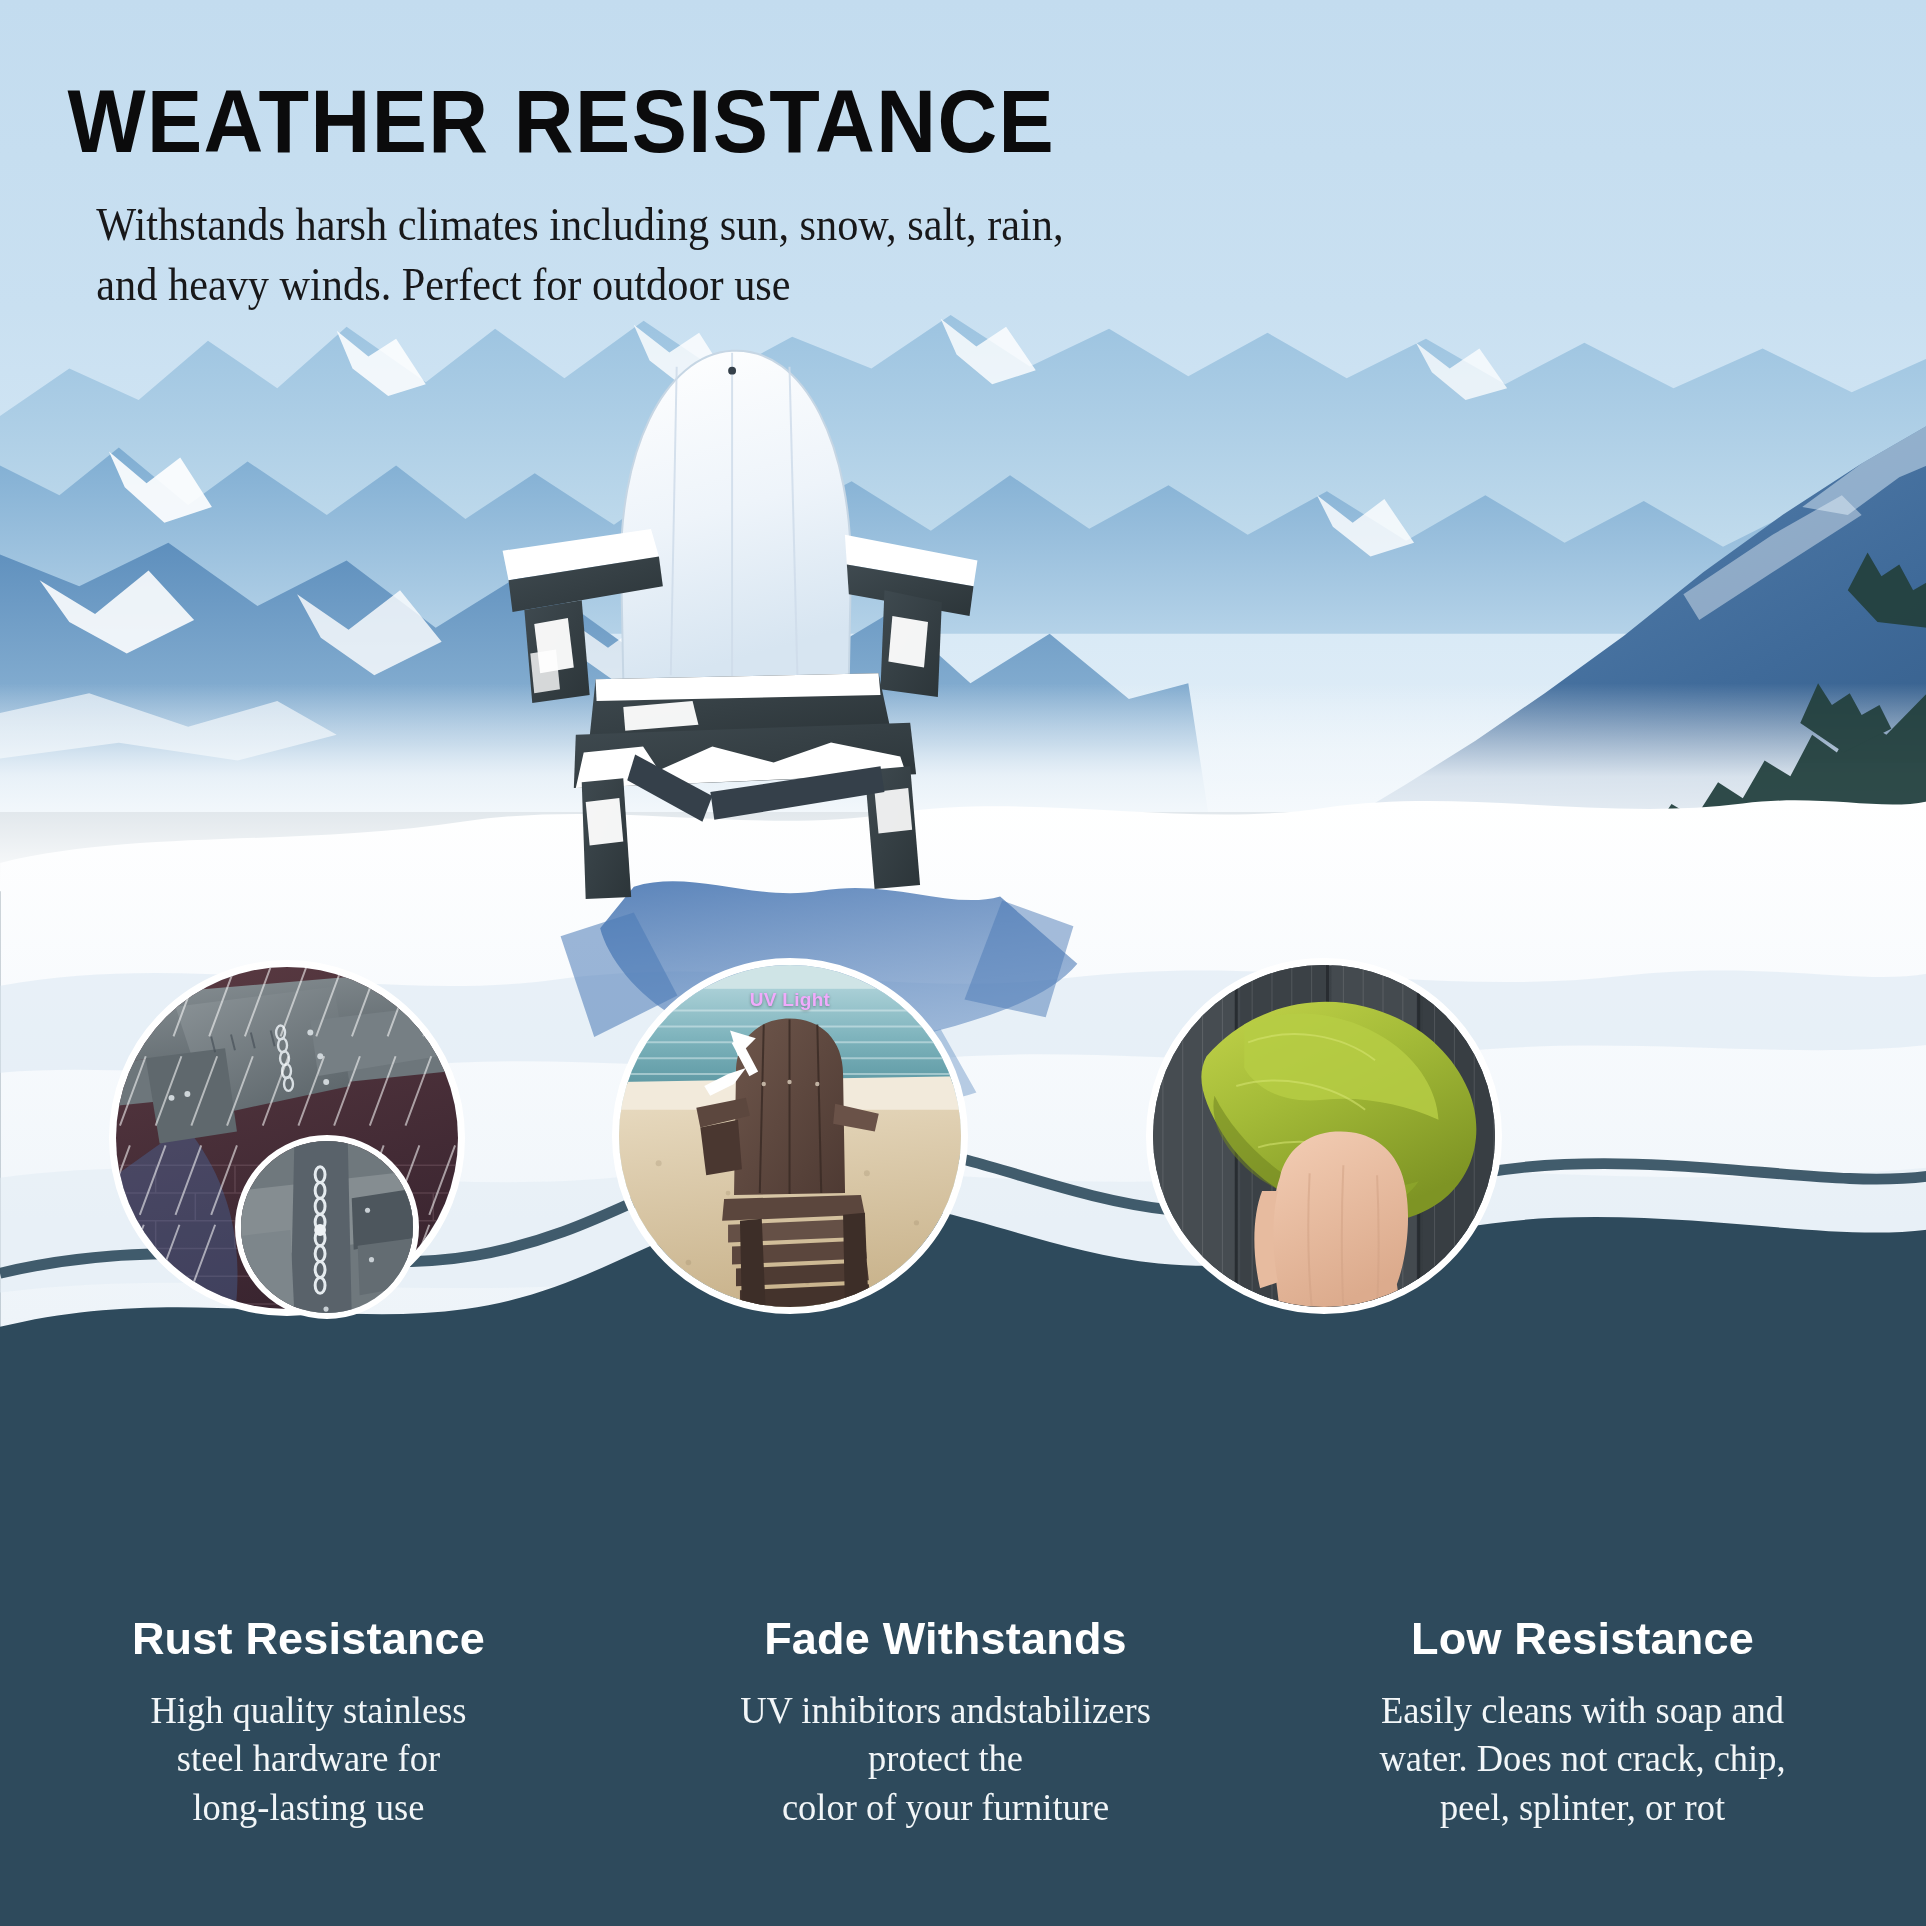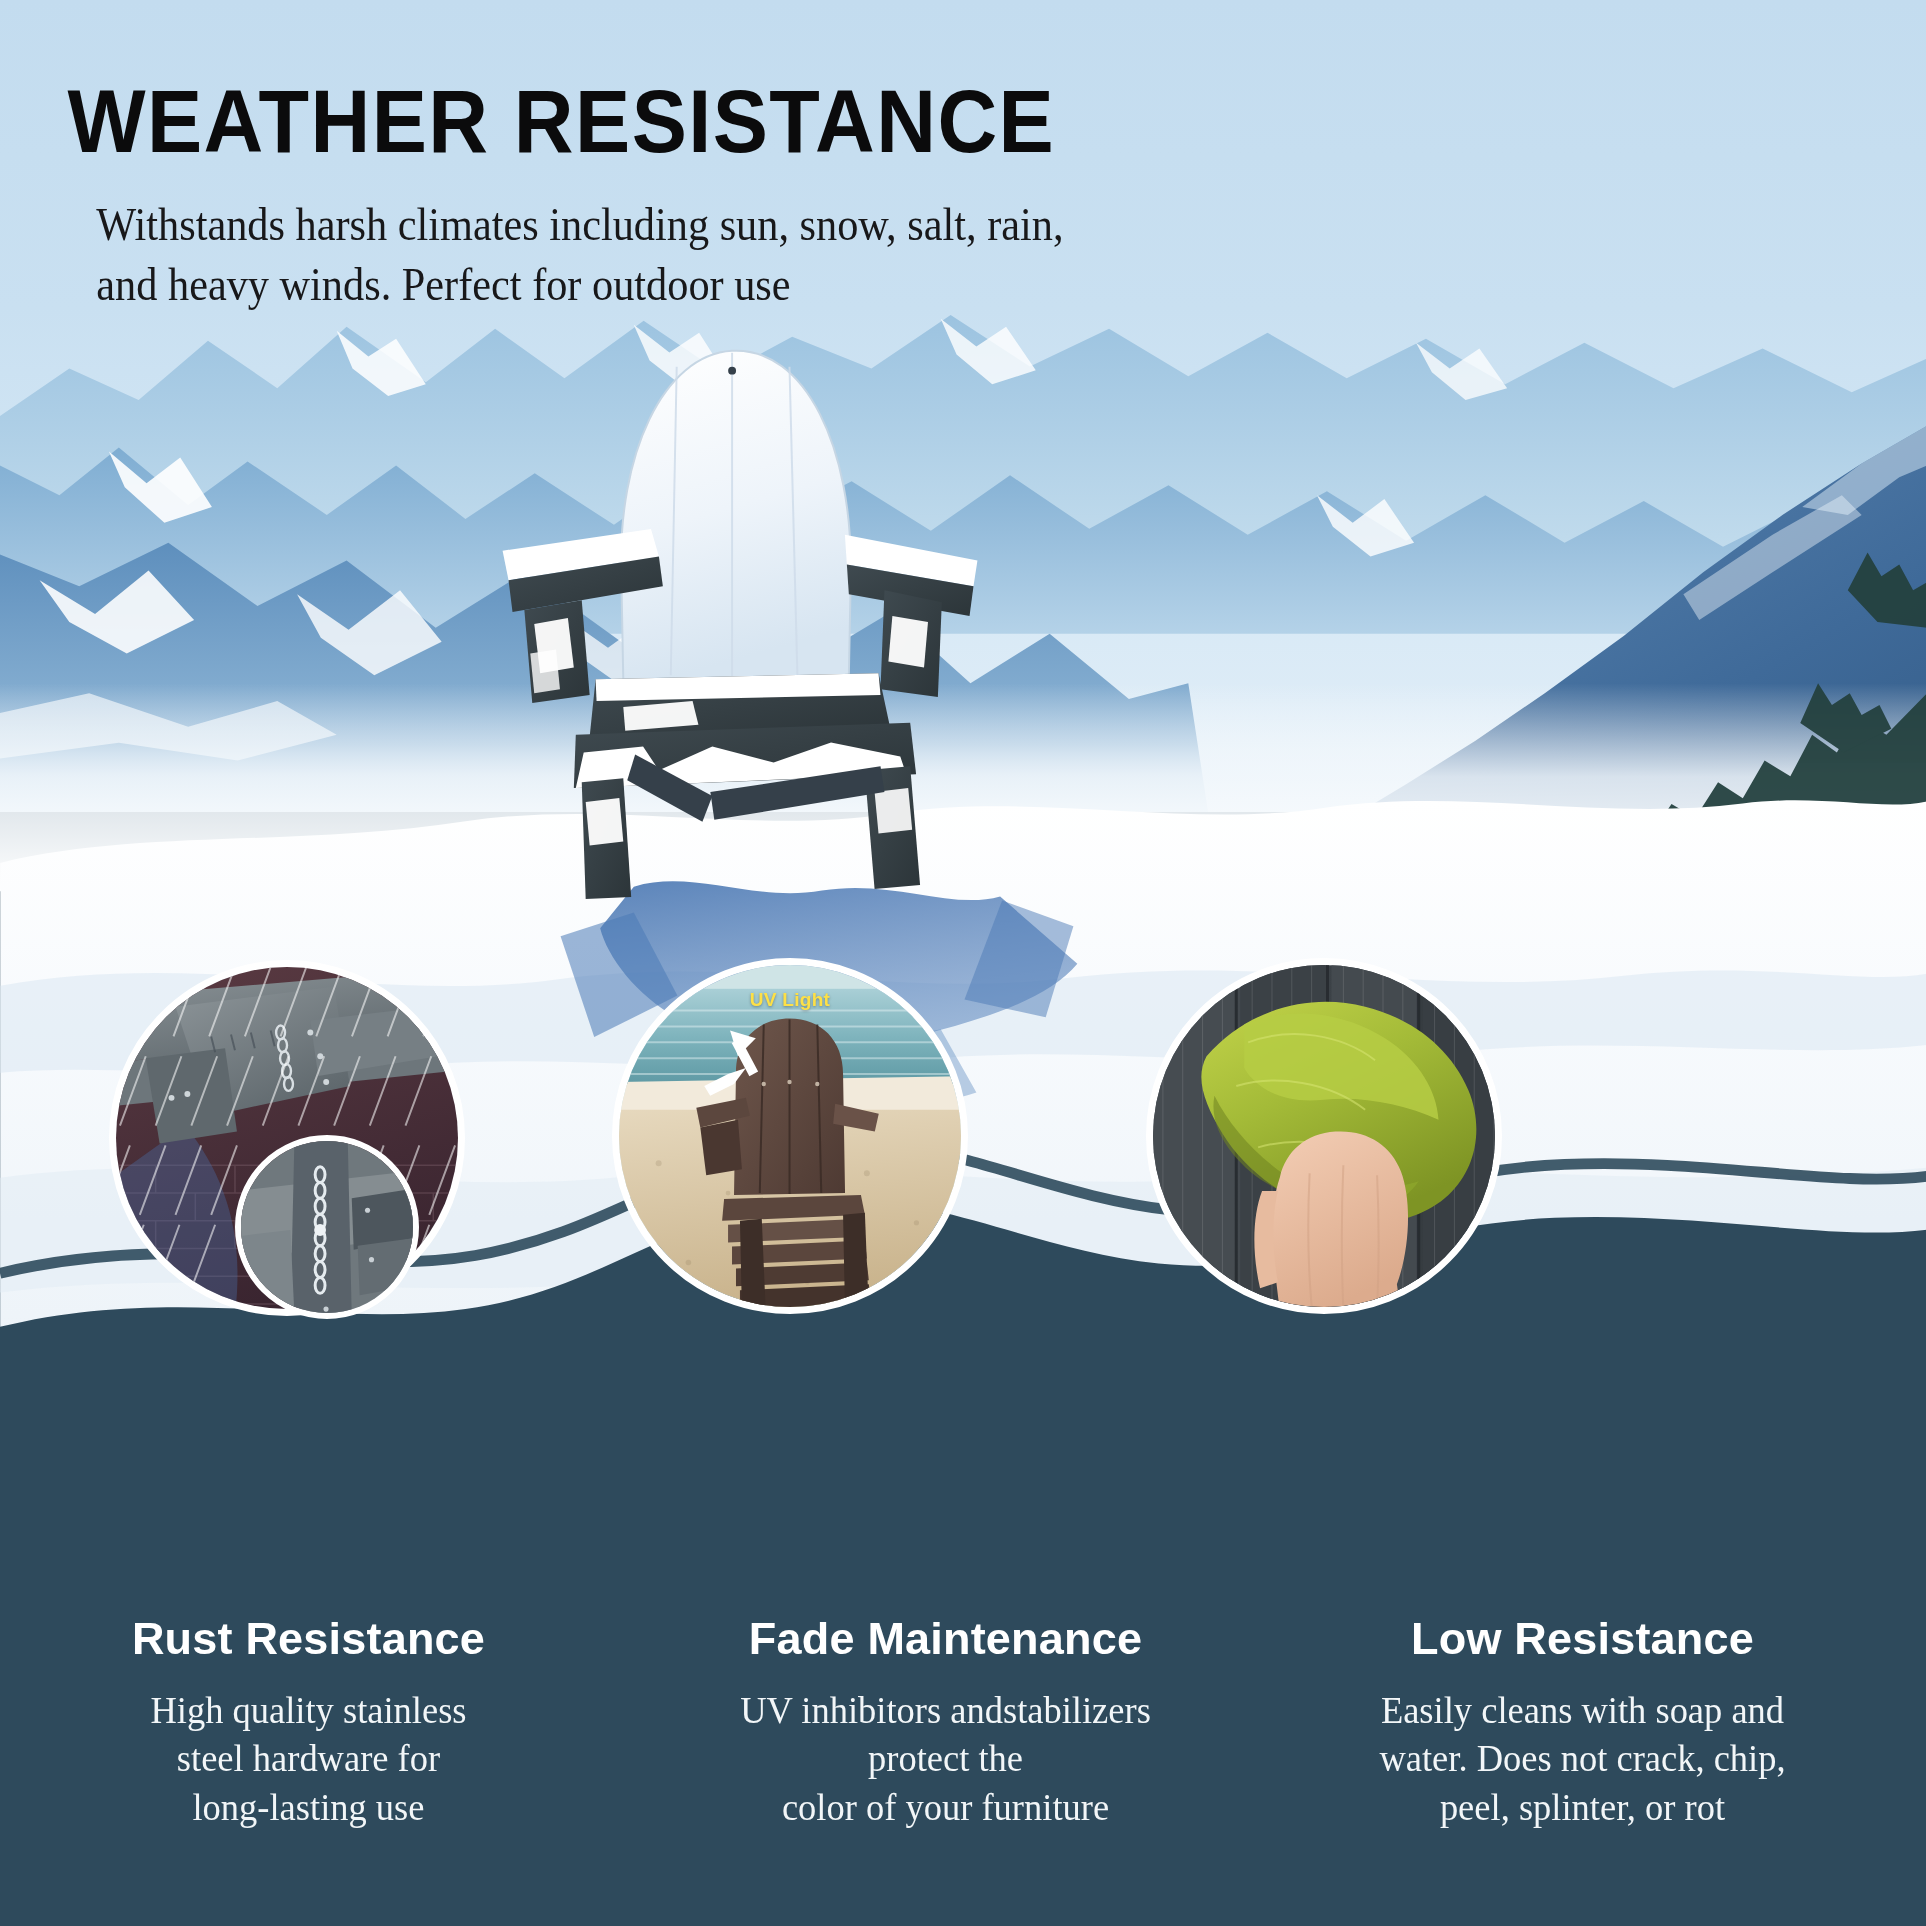--- a/index.html
+++ b/index.html
@@ -59,21 +59,21 @@
 
   .inset-circle{
     position:absolute;border-radius:50%;
     border:6px solid #ffffff;overflow:hidden;box-sizing:border-box;
     z-index:31;
   }
   .ic1{left:235px;top:1135px;width:184px;height:184px;}
 
   .uvlabel{
     position:absolute;left:0;top:24px;width:100%;text-align:center;
-    color:#fde047;font-size:19px;font-weight:600;
+    color:#f0abfc;font-size:19px;font-weight:600;
     font-family:"Liberation Sans",sans-serif;
     text-shadow:0 1px 3px rgba(0,0,0,.35);
     z-index:33;letter-spacing:0.3px;
   }
 
   
   .features{position:absolute;left:0;top:1614px;width:1891px;z-index:40;
     display:flex;}
   .feature{flex:1 1 0;text-align:center;padding:0 18px;box-sizing:border-box;}
   .f-title{
@@ -529,21 +529,21 @@
     <div class="feature f1">
       <p class="f-title">Rust Resistance</p>
       <p class="f-body">
         <span>High quality stainless</span><br>
         <span>steel hardware for</span><br>
         <span>long-lasting use</span>
       </p>
     </div>
 
     <div class="feature f2">
-      <p class="f-title">Fade Maintenance</p>
+      <p class="f-title">Fade Withstands</p>
       <p class="f-body">
         <span>UV inhibitors andstabilizers</span><br>
         <span>protect the</span><br>
         <span>color of your furniture</span>
       </p>
     </div>
 
     <div class="feature f3">
       <p class="f-title">Low Resistance</p>
       <p class="f-body">

